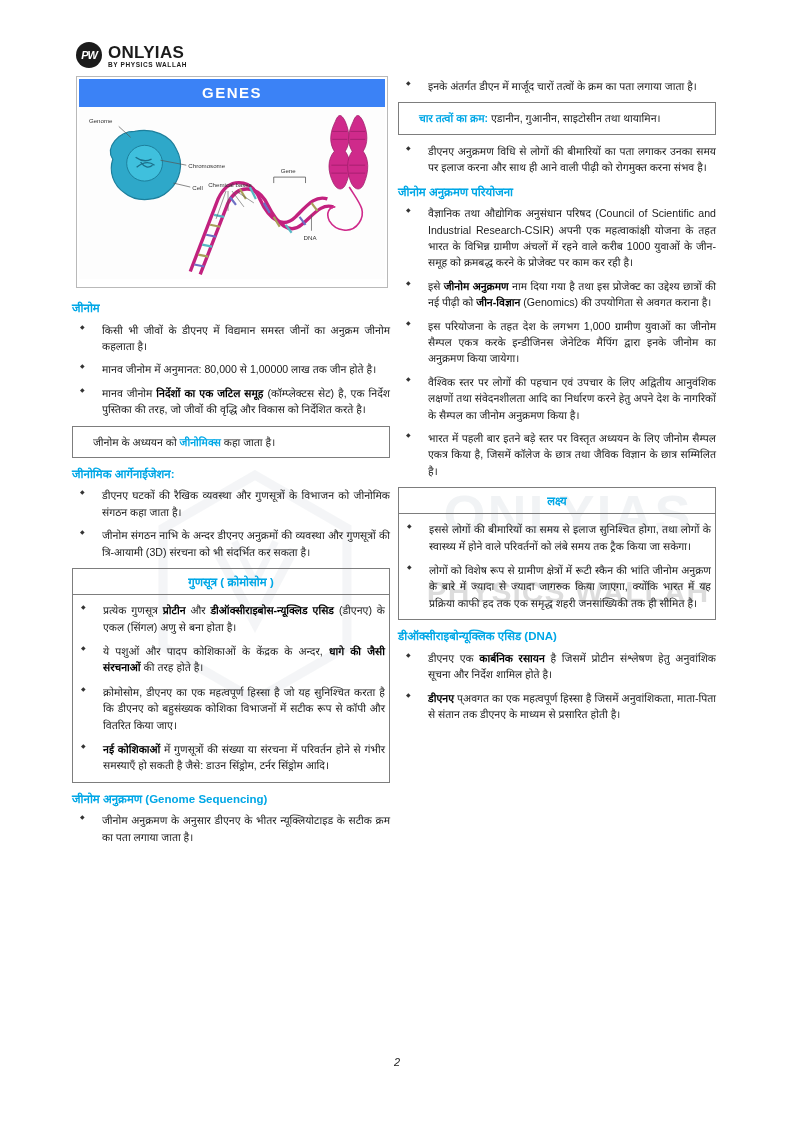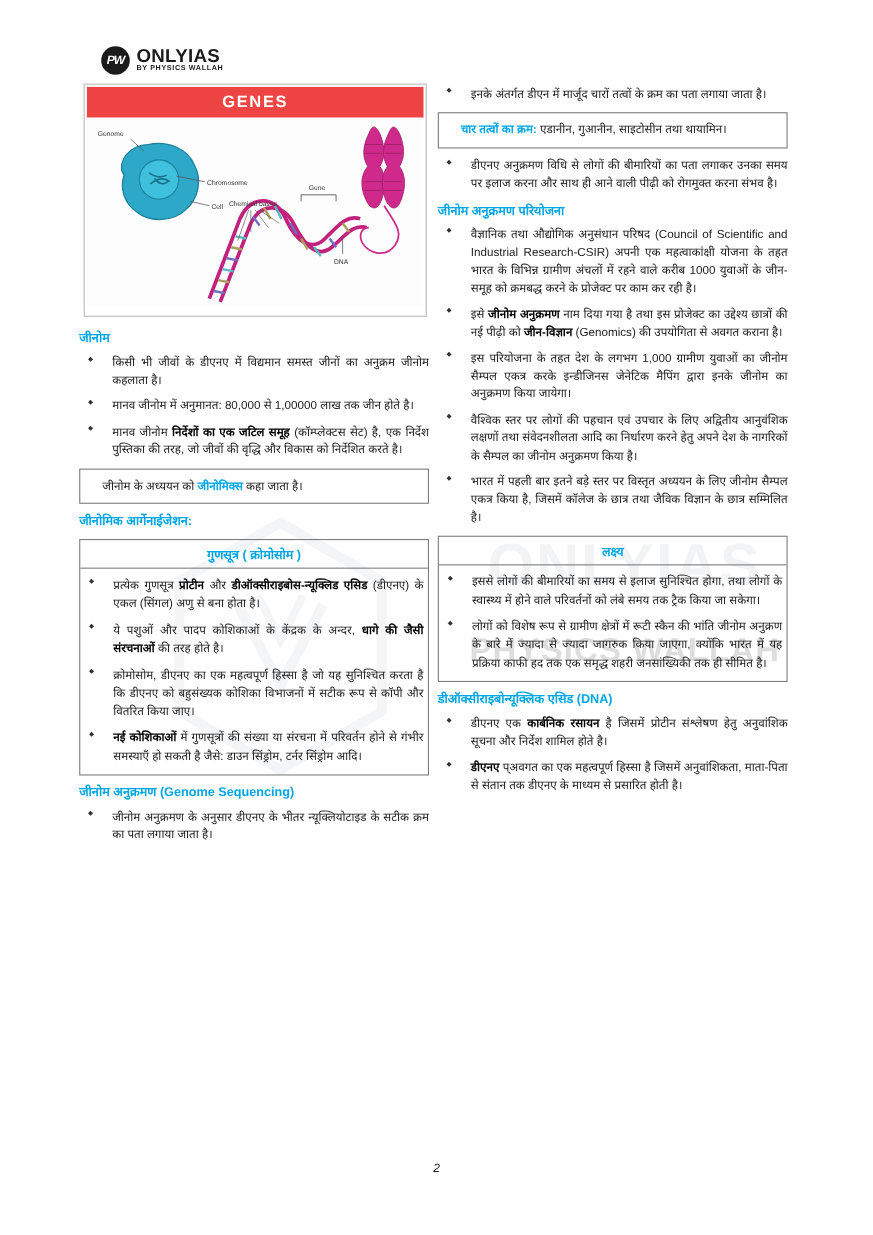--- a/index.html
+++ b/index.html
@@ -51,24 +51,24 @@
     font-size: 30px;
     font-weight: bold;
     letter-spacing: 1px;
     color: #000000;
     margin-top: 36px;
   }
 
   
   .logo-wrap {
     position: absolute;
-    left: 92px;
+    left: 76px;
     top: 42px;
     display: flex;
-    align-items: flex-start;
+    align-items: flex-end;
     gap: 6px;
   }
   .logo-badge {
     width: 26px;
     height: 26px;
     border-radius: 50%;
     background: #1b1b1b;
     color: #ffffff;
     display: flex;
     align-items: center;
@@ -99,21 +99,21 @@
     left: 76px;
     top: 76px;
     width: 312px;
     height: 212px;
     border: 1px solid #b9b9b9;
     background: #ffffff;
     box-sizing: border-box;
     padding: 2px;
   }
   .figure-title {
-    background: #ef4444;
+    background: #3b82f6;
     color: #ffffff;
     text-align: center;
     font-size: 15px;
     font-weight: bold;
     letter-spacing: 1.5px;
     padding: 5px 0 6px 0;
   }
   .figure-body {
     position: relative;
     width: 100%;
@@ -313,20 +313,24 @@
       <li>मानव जीनोम में अनुमानत: 80,000 से 1,00000 लाख तक जीन होते है।</li>
       <li><span>मानव जीनोम </span><b>निर्देशों का एक जटिल समूह</b><span> (कॉम्प्लेक्टस सेट) है, एक निर्देश पुस्तिका की तरह, जो जीवों की वृद्धि और विकास को निर्देशित करते है।</span></li>
     </ul>
 
     <div class="box box-plain">
       <span>जीनोम के अध्ययन को </span><b class="inline-accent">जीनोमिक्स</b><span> कहा जाता है।</span>
     </div>
 
     <div class="sec-head">जीनोमिक आर्गेनाईजेशन:</div>
 
+    <ul class="blist">
+      <li>डीएनए घटकों की रैखिक व्यवस्था और गुणसूत्रों के विभाजन को जीनोमिक संगठन कहा जाता है।</li>
+      <li>जीनोम संगठन नाभि के अन्दर डीएनए अनुक्रमों की व्यवस्था और गुणसूत्रों की त्रि-आयामी (3D) संरचना को भी संदर्भित कर सकता है।</li>
+    </ul>
 
     <div class="box">
       <div class="box-title">गुणसूत्र ( क्रोमोसोम )</div>
       <div class="box-body">
         <ul class="blist">
           <li><span>प्रत्येक गुणसूत्र </span><b>प्रोटीन</b><span> और </span><b>डीऑक्सीराइबोस-न्यूक्लिड एसिड</b><span> (डीएनए) के एकल (सिंगल) अणु से बना होता है।</span></li>
           <li><span>ये पशुओं और पादप कोशिकाओं के केंद्रक के अन्दर, </span><b>धागे की जैसी संरचनाओं</b><span> की तरह होते है।</span></li>
           <li>क्रोमोसोम, डीएनए का एक महत्वपूर्ण हिस्सा है जो यह सुनिश्चित करता है कि डीएनए को बहुसंख्यक कोशिका विभाजनों में सटीक रूप से कॉपी और वितरित किया जाए।</li>
           <li><b>नई कोशिकाओं</b><span> में गुणसूत्रों की संख्या या संरचना में परिवर्तन होने से गंभीर समस्याएँ हो सकती है जैसे: डाउन सिंड्रोम, टर्नर सिंड्रोम आदि।</span></li>
         </ul>

